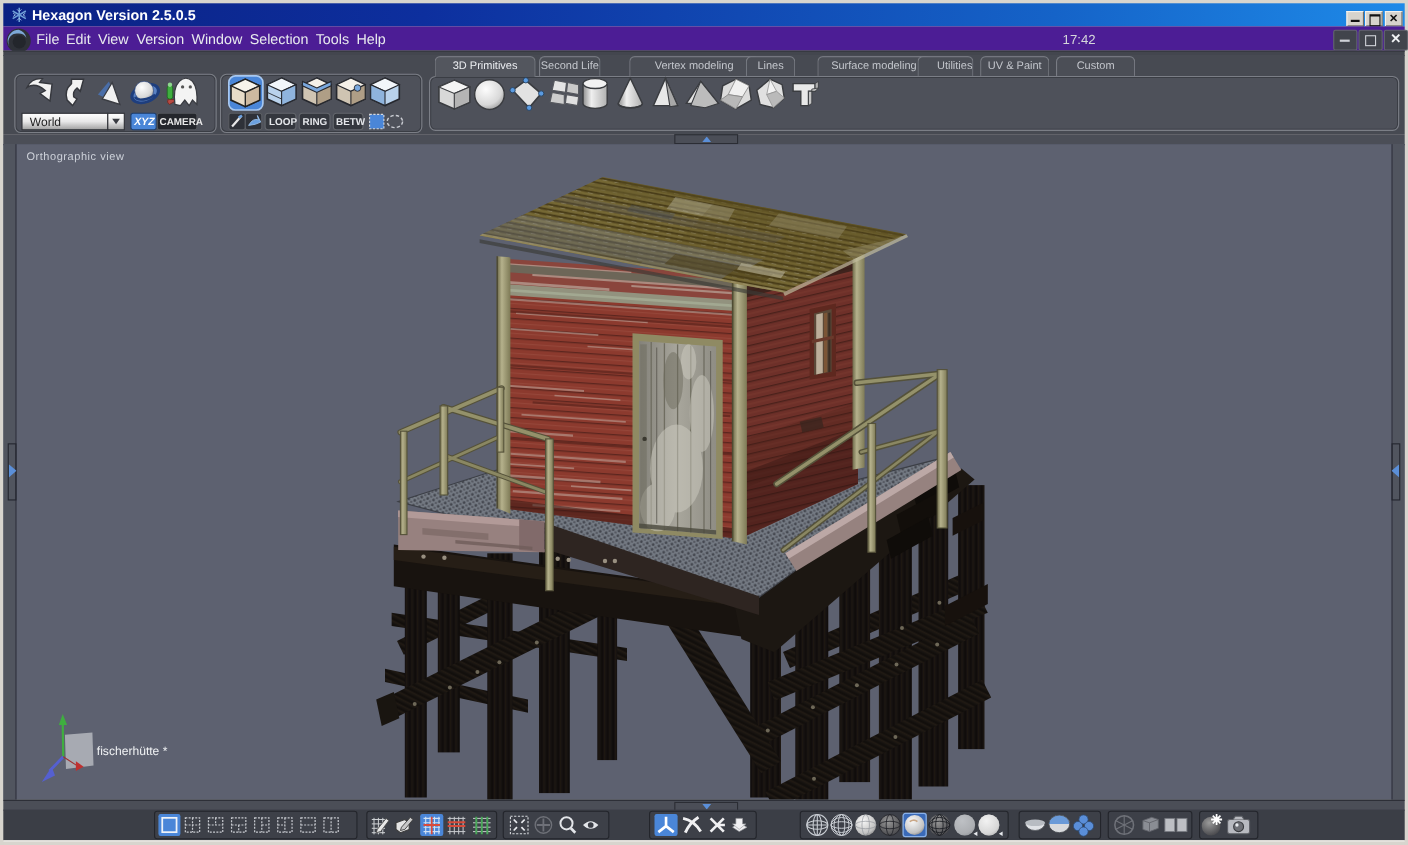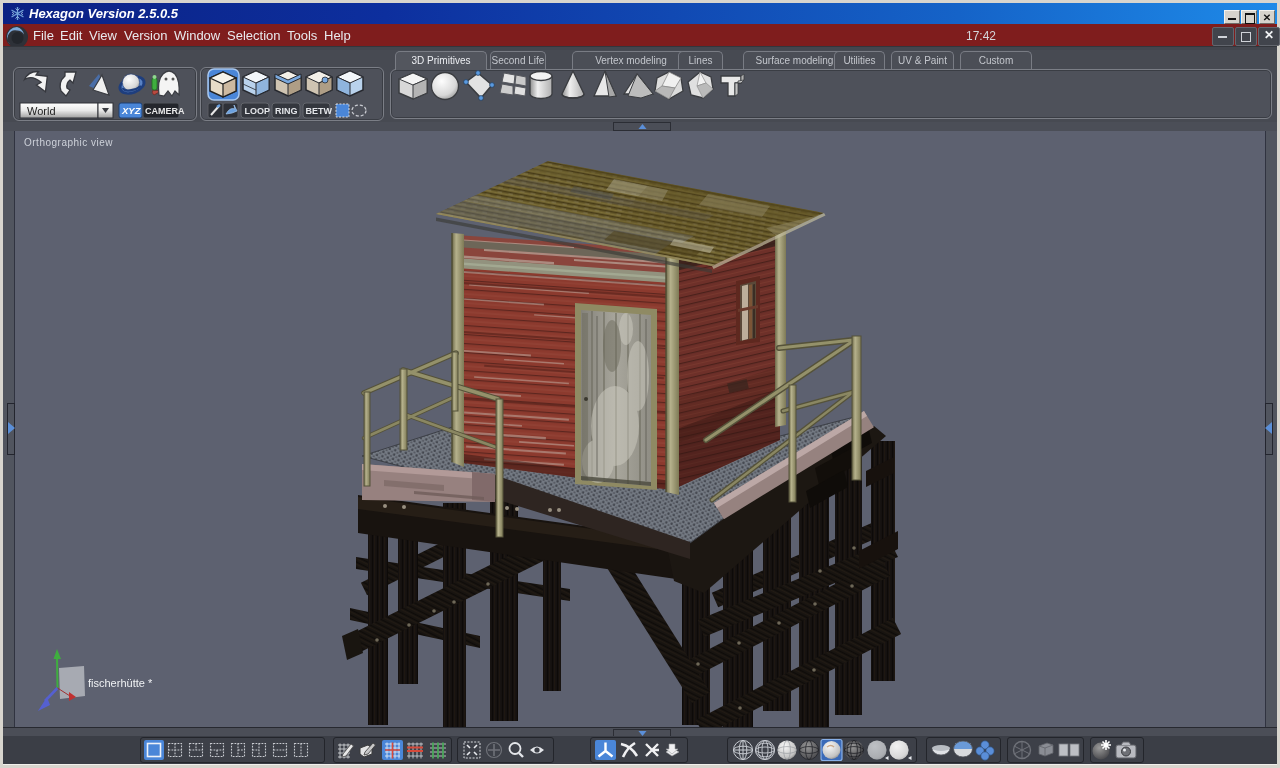--- a/index.html
+++ b/index.html
@@ -1,20 +1,20 @@
 <!DOCTYPE html>
 <html><head>
 <meta charset="utf-8">
 <style>
 html,body{margin:0;padding:0;width:1280px;height:768px;overflow:hidden;background:#d8d5ce;font-family:"Liberation Sans",sans-serif;}
 .abs{position:absolute;}
 #titlebar{left:3px;top:3px;width:1274px;height:21px;background:linear-gradient(to right,#0b2183,#0d2f9e 30%,#1563c8 75%,#1e8ae8);}
-#title-text{left:26px;top:3px;color:#fff;font-size:13px;font-weight:bold;letter-spacing:0px;font-style:italic;}
+#title-text{left:26px;top:3px;color:#fff;font-size:13px;font-weight:bold;letter-spacing:0px;}
 .winbtn{top:7px;width:16px;height:14px;background:#d6d3cc;border:1px solid;border-color:#f4f2ee #6f6d68 #6f6d68 #f4f2ee;box-sizing:border-box;font-size:9px;text-align:center;line-height:11px;color:#111;}
-#menubar{left:3px;top:24px;width:1274px;height:22px;background:#7f1d1d;}
+#menubar{left:3px;top:24px;width:1274px;height:22px;background:#4c1d95;}
 .menuitem{top:4px;color:#e8eaee;font-size:13px;}
 #menubar-sep{left:3px;top:46px;width:1274px;height:4px;background:#43464e;border-top:1px solid #33363c;}
 #toolbar{left:3px;top:50px;width:1274px;height:72px;background:#474a52;}
 #tb-divider{left:3px;top:122px;width:1274px;height:9px;background:#4b4e57;border-bottom:1px solid #272930;}
 .panel{border:1px solid #7b7e86;border-radius:6px;background:#4e515a;box-shadow:inset 0 0 0 1px #3a3d44;}
 #tabcontent{left:387px;top:19px;width:880px;height:48px;}
 .tab{top:1px;height:18px;background:#4b4e56;border:1px solid #797c84;border-bottom:none;border-radius:5px 5px 0 0;color:#c3c6cc;font-size:10px;text-align:center;line-height:18px;box-sizing:border-box;}
 .tabsel{background:#53565e;color:#eceef2;height:19px;z-index:5;border-bottom:none;}
 #viewport{left:3px;top:131px;width:1274px;height:596px;background:#5d6170;overflow:hidden;}
 #leftstrip{left:0px;top:0px;width:11px;height:596px;background:#51555f;border-right:1px solid #303340;}
@@ -75,21 +75,21 @@
   <div class="abs" style="left:1255px;top:3px;width:20px;height:17px;background:#41444c;border:1px solid #63666e;border-radius:2px;color:#f2f3f5;font-size:12px;font-weight:bold;text-align:center;line-height:15px;">✕</div>
 </div>
 <div id="menubar-sep" class="abs"></div>
 <div id="toolbar" class="abs">
 
   <div class="tab abs tabsel" style="left:392px;width:92px;">3D Primitives</div>
   <div class="tab abs" style="left:487px;width:56px;">Second Life</div>
   <div class="tab abs" style="left:569px;width:118px;">Vertex modeling</div>
   <div class="tab abs" style="left:675px;width:45px;">Lines</div>
   <div class="tab abs" style="left:723px;width:103px;margin-left:17px;">Surface modeling</div>
-  <div class="tab abs" style="left:831px;width:51px;">Utilities</div>
+  <div class="tab abs" style="left:831px;width:51px;text-align:right;">Utilities</div>
   <div class="tab abs" style="left:888px;width:63px;">UV &amp; Paint</div>
   <div class="tab abs" style="left:957px;width:72px;">Custom</div>
 
   <div id="tabcontent" class="panel abs"></div>
 
   <div class="panel abs" style="left:10px;top:17px;width:182px;height:52px;"></div>
 
   <div class="panel abs" style="left:197px;top:17px;width:182px;height:52px;"></div>
   <svg class="abs" style="left:0;top:0;" width="1274" height="72" viewBox="0 0 1274 72">
     <defs>

